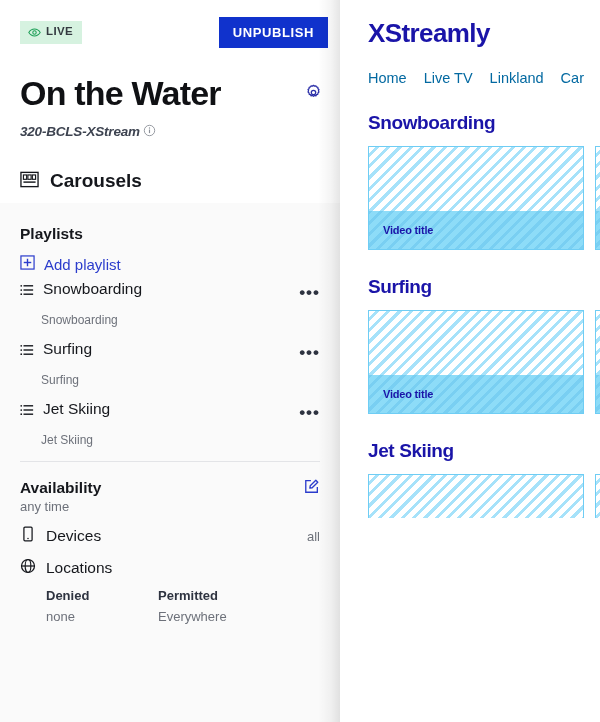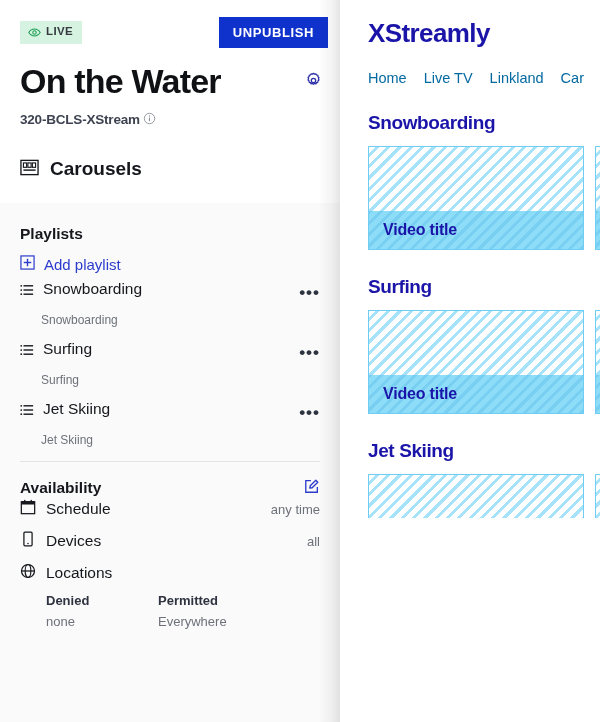--- a/index.html
+++ b/index.html
@@ -79,21 +79,21 @@
     letter-spacing: 0.6px;
     padding: 9px 14px;
     line-height: 1;
     cursor: pointer;
   }
 
   .title-row {
     display: flex;
     align-items: center;
     justify-content: space-between;
-    margin-top: 18px;
+    margin-top: 30px;
   }
   .page-title {
     font-size: 34px;
     font-weight: 700;
     color: #101114;
     letter-spacing: -0.8px;
     line-height: 1.05;
   }
   .gear-btn {
     background: none; border: none; cursor: pointer;
@@ -101,20 +101,21 @@
   }
 
   .ref-row {
     display: flex;
     align-items: center;
     gap: 3px;
     margin-top: 11px;
   }
   .ref-text {
     font-size: 13.5px;
+    font-style: italic;
     font-weight: 600;
     color: #3d4350;
     letter-spacing: -0.2px;
   }
   .info-icon { display: block; }
 
   .carousels-row {
     display: flex;
     align-items: center;
     gap: 11px;
@@ -267,21 +268,21 @@
     background-image: repeating-linear-gradient(
       -45deg,
       #79cff2 0px, #79cff2 3px,
       #8ddcf8 3px, #8ddcf8 8px
     );
     display: flex;
     align-items: center;
     padding-left: 14px;
   }
   .video-card .vtitle {
-    font-size: 16px;
+    font-size: 11px;
     font-weight: 700;
     color: #1a14a8;
     letter-spacing: -0.2px;
   }
 </style>
 </head>
 <body>
 
 <div id="app">
 
@@ -417,31 +418,20 @@
           <span>
             <svg width="16" height="16" viewBox="0 0 18 18">
               <path d="M15 10.2V16H2V3h5.8" fill="none" stroke="#2b3ccc" stroke-width="1.5"></path>
               <path d="M6.6 11.4l0.4-2.6 6.3-6.3 2.2 2.2-6.3 6.3z" fill="none" stroke="#2b3ccc" stroke-width="1.5" stroke-linejoin="round"></path>
             </svg>
           </span>
         </button>
       </div>
 
       <div class="avail-row">
-        <div class="avail-left">
-          <span>
-            <svg width="16" height="16" viewBox="0 0 18 18">
-              <rect x="1.5" y="3" width="15" height="13.5" fill="none" stroke="#15171c" stroke-width="1.4"></rect>
-              <rect x="1.5" y="3" width="15" height="3.2" fill="#15171c"></rect>
-              <rect x="4.6" y="1" width="1.5" height="3.2" fill="#15171c"></rect>
-              <rect x="11.9" y="1" width="1.5" height="3.2" fill="#15171c"></rect>
-            </svg>
-          </span>
-          <span class="avail-label">Schedule</span>
-        </div>
         <span class="avail-value">any time</span>
       </div>
 
       <div class="avail-row">
         <div class="avail-left">
           <span>
             <svg width="16" height="16" viewBox="0 0 18 18">
               <rect x="4.4" y="1.4" width="9.2" height="15.2" rx="1.2" fill="none" stroke="#15171c" stroke-width="1.4"></rect>
               <circle cx="9" cy="14" r="0.85" fill="#15171c"></circle>
             </svg>

